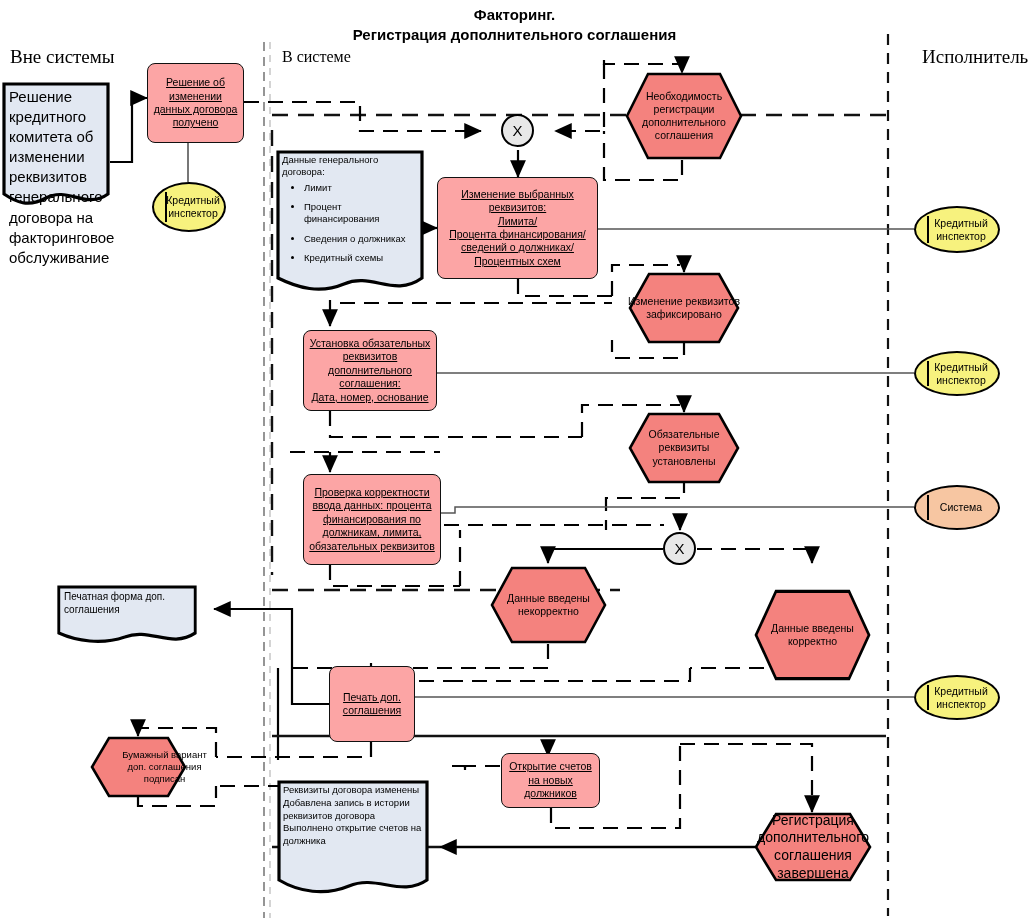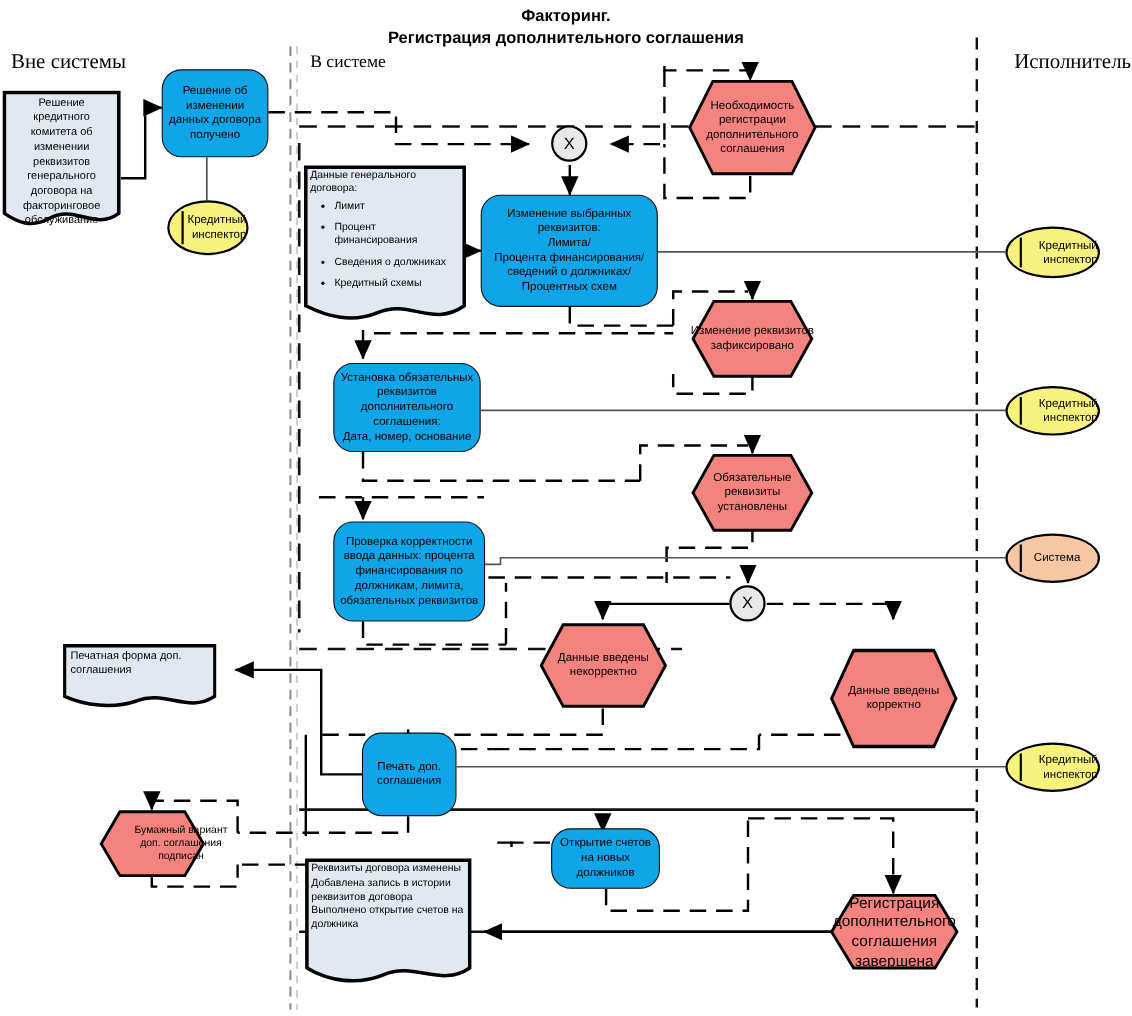--- a/index.html
+++ b/index.html
@@ -50,34 +50,35 @@
     text-align: center;
     color: #000;
     font-size: 10.5px;
     line-height: 1.28;
     font-family: "Liberation Sans", sans-serif;
   }
   .node .lbl { display: block; padding: 0 4px; }
 
   
   .activity {
-    background: #0ea5e9;
+    background: #fca5a5;
     border: 1.6px solid #111;
-    border-radius: 18px;
+    border-radius: 8px;
+    text-decoration: underline;
   }
 
   
   .role {
     border: 2.6px solid #000;
     border-radius: 50%;
     position: absolute;
     display: flex;
     align-items: center;
     justify-content: center;
-    text-align: right;
+    text-align: center;
     font-size: 10.5px;
     line-height: 1.22;
     color: #000;
     font-family: "Liberation Sans", sans-serif;
   }
   .role::before {
     content: "";
     position: absolute;
     left: 11px; top: 8px; bottom: 8px;
     width: 1.6px;
@@ -238,21 +239,21 @@
   <div class="title-main" style="left:0; top:26px; width:1029px;">Регистрация дополнительного соглашения</div>
 
   <div class="lane-title" style="left:10px; top:46px;">Вне системы</div>
   <div class="lane-title" style="left:282px; top:48px; font-size:16px;">В системе</div>
   <div class="lane-title" style="left:922px; top:46px;">Исполнитель</div>
 
   <div class="doc" style="left:2px; top:82px; width:108px; height:128px;">
     <svg class="doc-svg" viewBox="0 0 108 128" preserveAspectRatio="none">
       <path d="M2,2 L106,2 L106,112 C 84,128 66,104 44,116 C 26,126 14,120 2,112 Z" fill="#e2e8f2" stroke="#000" stroke-width="3.2"></path>
     </svg>
-    <div class="doc-text" style="font-size:10px; line-height:1.34;text-align:center;">Решение кредитного комитета об изменении реквизитов генерального договора на факторинговое обслуживание</div>
+    <div class="doc-text" style="font-size:15px; line-height:1.34;">Решение кредитного комитета об изменении реквизитов генерального договора на факторинговое обслуживание</div>
   </div>
 
   <div class="doc" style="left:276px; top:150px; width:148px; height:146px;">
     <svg class="doc-svg" viewBox="0 0 148 146" preserveAspectRatio="none">
       <path d="M2,2 L146,2 L146,128 C 118,148 96,122 68,134 C 44,144 22,138 2,128 Z" fill="#e2e8f2" stroke="#000" stroke-width="3.2"></path>
     </svg>
     <div class="doc-text" style="padding:4px 6px 0 6px;">
       <div style="font-size:9.5px; line-height:1.3;">Данные генерального договора:</div>
       <ul style="font-size:9.5px; line-height:1.3;">
         <li>Лимит</li>

